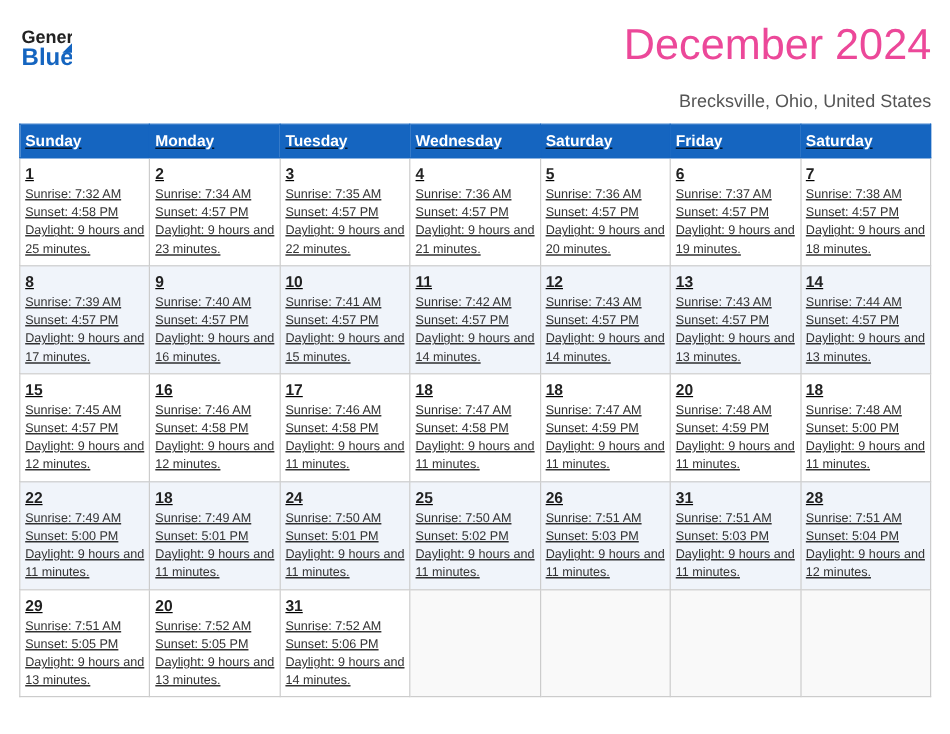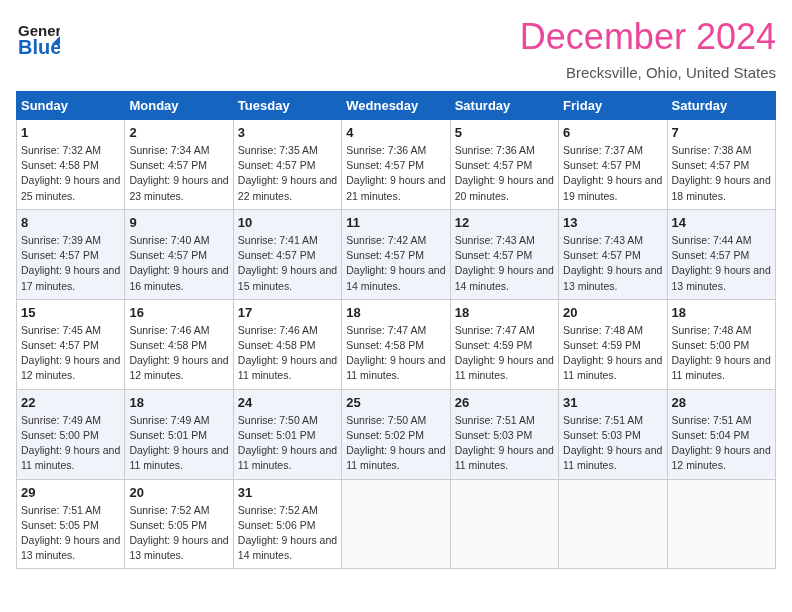--- a/index.html
+++ b/index.html
@@ -18,26 +18,27 @@
     }
     .title-block { text-align: right; }
     .month-title {
       font-size: 36px;
       font-weight: normal;
       color: #ec4899;
     }
     .location {
       font-size: 15px;
       color: #555;
-      margin-top: 6px;
+      margin-top: 18px;
     }
     .calendar {
       width: 100%;
       border-collapse: collapse;
       font-size: 11px;
+      text-decoration: underline;
     }
     .calendar th {
       background: #1565c0;
       color: #fff;
       padding: 6px 4px;
       text-align: left;
       font-size: 13px;
       font-weight: bold;
       border: 1px solid #1565c0;
     }

